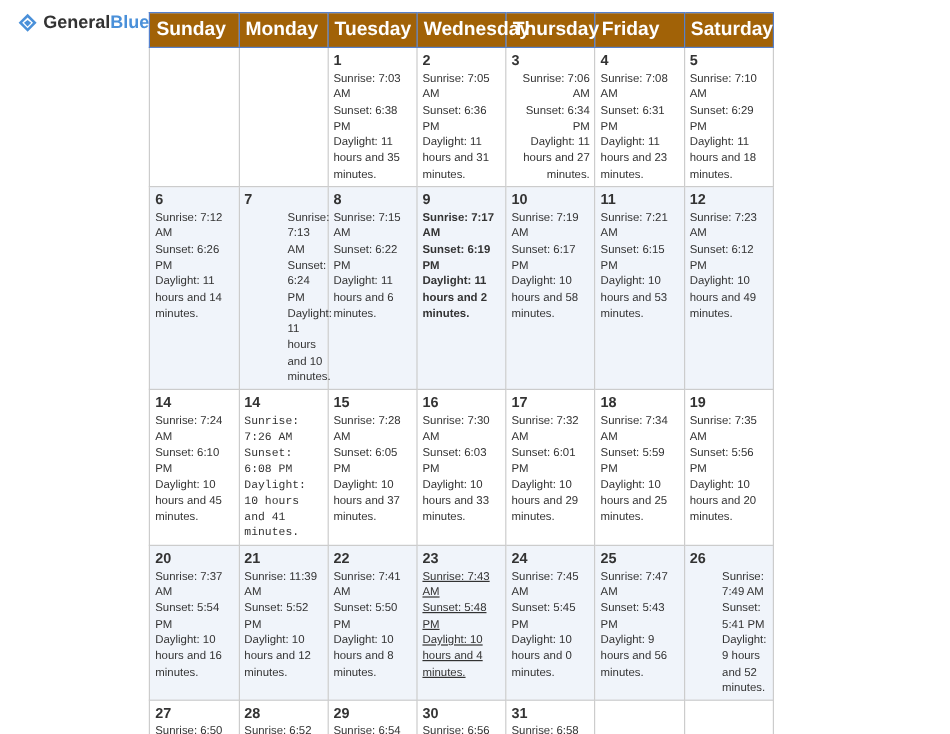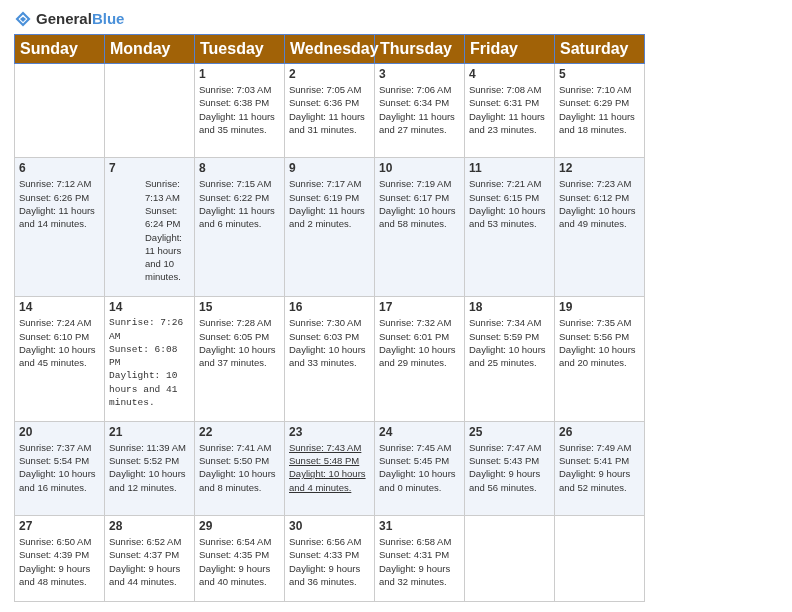--- a/index.html
+++ b/index.html
@@ -8,21 +8,21 @@
       background: #fff;
       width: 792px;
       height: 612px;
       overflow: hidden;
     }
     .page {
       width: 659px;
       height: 612px;
       padding: 10px 14px 10px 14px;
       display: flex;
-      flex-direction: column;
+      flex-direction: row;
     }
     .header {
       display: flex;
       justify-content: space-between;
       align-items: flex-start;
       margin-bottom: 6px;
     }
     .logo {
       display: flex;
       align-items: center;
@@ -142,21 +142,21 @@
 Daylight: 11 hours and 35 minutes.</div>
           </td>
           <td>
             <span class="day-number">2</span>
             <div class="cell-text" style="white-space: pre-line;">Sunrise: 7:05 AM
 Sunset: 6:36 PM
 Daylight: 11 hours and 31 minutes.</div>
           </td>
           <td>
             <span class="day-number">3</span>
-            <div class="cell-text" style="white-space: pre-line;">Sunrise: 7:06 AM
+            <div class="cell-text" style="white-space: pre-line; text-align: right;">Sunrise: 7:06 AM
 Sunset: 6:34 PM
 Daylight: 11 hours and 27 minutes.</div>
           </td>
           <td>
             <span class="day-number">4</span>
             <div class="cell-text" style="white-space: pre-line;">Sunrise: 7:08 AM
 Sunset: 6:31 PM
 Daylight: 11 hours and 23 minutes.</div>
           </td>
           <td>
@@ -180,21 +180,21 @@
 Daylight: 11 hours and 10 minutes.</div>
           </td>
           <td>
             <span class="day-number">8</span>
             <div class="cell-text" style="white-space: pre-line;">Sunrise: 7:15 AM
 Sunset: 6:22 PM
 Daylight: 11 hours and 6 minutes.</div>
           </td>
           <td>
             <span class="day-number">9</span>
-            <div class="cell-text" style="white-space: pre-line;">Sunrise: 7:17 AM
+            <div class="cell-text" style="white-space: pre-line; font-weight: bold;">Sunrise: 7:17 AM
 Sunset: 6:19 PM
 Daylight: 11 hours and 2 minutes.</div>
           </td>
           <td>
             <span class="day-number">10</span>
             <div class="cell-text" style="white-space: pre-line;">Sunrise: 7:19 AM
 Sunset: 6:17 PM
 Daylight: 10 hours and 58 minutes.</div>
           </td>
           <td>
@@ -286,21 +286,21 @@
 Daylight: 10 hours and 0 minutes.</div>
           </td>
           <td>
             <span class="day-number">25</span>
             <div class="cell-text" style="white-space: pre-line;">Sunrise: 7:47 AM
 Sunset: 5:43 PM
 Daylight: 9 hours and 56 minutes.</div>
           </td>
           <td>
             <span class="day-number">26</span>
-            <div class="cell-text" style="white-space: pre-line;">Sunrise: 7:49 AM
+            <div class="cell-text" style="white-space: pre-line; margin-left: 27px;">Sunrise: 7:49 AM
 Sunset: 5:41 PM
 Daylight: 9 hours and 52 minutes.</div>
           </td>
         </tr>
         <tr>
           <td>
             <span class="day-number">27</span>
             <div class="cell-text" style="white-space: pre-line;">Sunrise: 6:50 AM
 Sunset: 4:39 PM
 Daylight: 9 hours and 48 minutes.</div>

